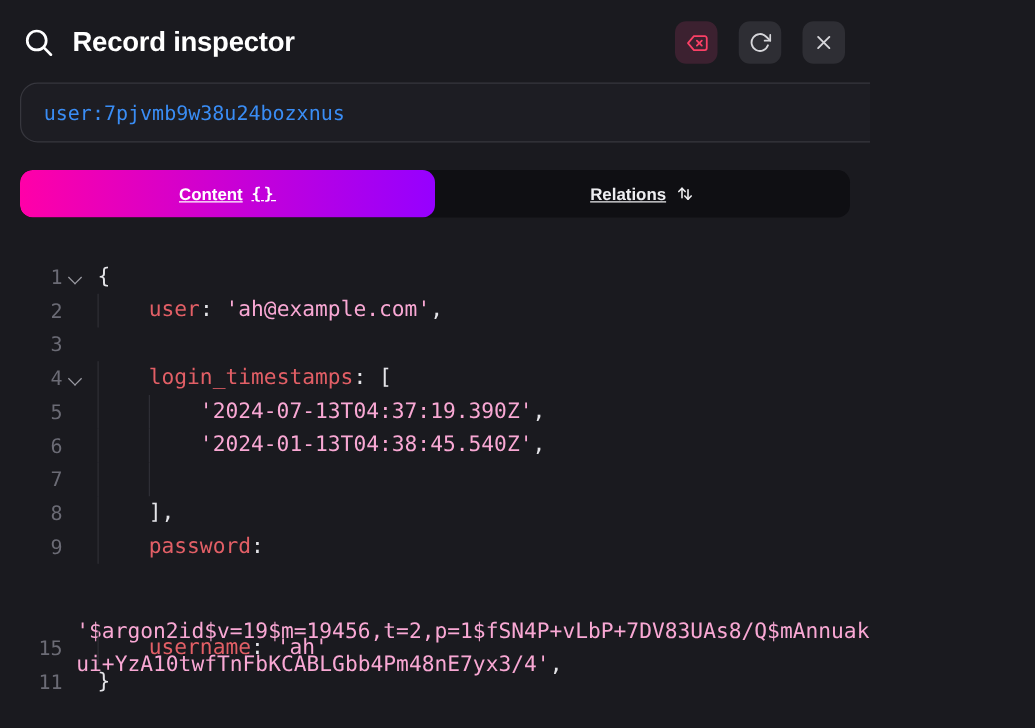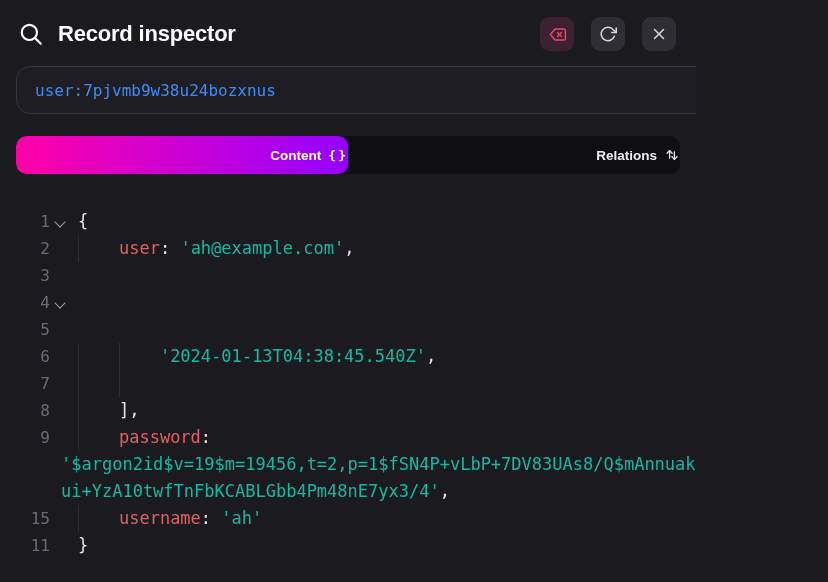--- a/index.html
+++ b/index.html
@@ -23,40 +23,40 @@
     background:#1d1d23; border:1px solid #37373e; border-radius:14px;
     color:#3a8df5; font-family:"DejaVu Sans Mono", monospace; font-size:16px;
     padding:0 18px; outline:none;
   }
   
   .tabbar {
     display:flex; margin:22px 16px 0 16px; height:38px;
     background:#0f0f13; border-radius:10px; overflow:hidden;
   }
   .tab {
-    flex:1; display:flex; align-items:center; justify-content:flex-end; gap:7px;
-    font-size:13.5px; font-weight:700; color:#ededf0; cursor:pointer; border-radius:10px;
+    flex:1; display:flex; align-items:center; justify-content:center; gap:7px;
+    font-size:13.5px; font-weight:700; color:#ededf0; cursor:pointer; border-radius:10px;text-decoration:underline;
   }
   .tab.active { background:linear-gradient(90deg,#ff00a8,#9600ff); color:#ffffff; }
   .braces { font-family:"DejaVu Sans Mono", monospace; font-weight:700; letter-spacing:2px; font-size:13px; }
   
   .editor { margin-top:34px; font-family:"DejaVu Sans Mono", monospace; font-size:17px; }
   .row { display:flex; height:27px; line-height:27px; }
   .gutter { flex:none; display:flex; width:70px; padding-left:16px; }
   .num { flex:none; width:34px; text-align:right; color:#6b6b75; font-size:16px; }
   .chev { flex:none; width:20px; position:relative; }
   .chev::after {
     content:''; position:absolute; left:6px; top:10px; width:7px; height:7px;
     border-left:1.6px solid #9b9ba3; border-bottom:1.6px solid #9b9ba3; transform:rotate(-45deg);
   }
   .code { position:relative; z-index:0; white-space:pre; padding-left:8px; color:#e4e4e8; }
-  .code.hang { margin-left:-17px; }
+  .code.hang { margin-left:-17px;margin-top:41px; }
   .guide { position:absolute; z-index:-1; top:0; bottom:0; width:1px; background:#2e2e35; }
   .tk-k { color:#e25f66; }
-  .tk-s { color:#14b8a6; }
+  .tk-s { color:#f9a8d4; }
   .tk-i { color:#3a8df5; }
   .tk-p { color:#e4e4e8; }
 </style>
 </head>
 <body>
 
 <div class="app">
 
   <div class="header">
     <svg width="26" height="26" viewBox="0 0 24 24" fill="none" stroke="#ffffff" stroke-width="2" stroke-linecap="round">
@@ -123,26 +123,28 @@
         <div class="gutter">
           <span class="num">3</span>
           <span class="chev" style="visibility: hidden;"></span>
         </div>
       </div>
       <div class="row">
         <div class="gutter">
           <span class="num">4</span>
           <span class="chev"></span>
         </div>
+        <div class="code"><span class="guide" style="left: calc(0ch + 8px);"></span><span class="tk-p">    </span><span class="tk-k">login_timestamps</span><span class="tk-p">: [</span></div>
       </div>
       <div class="row">
         <div class="gutter">
           <span class="num">5</span>
           <span class="chev" style="visibility: hidden;"></span>
         </div>
+        <div class="code"><span class="guide" style="left: calc(0ch + 8px);"></span><span class="guide" style="left: calc(4ch + 8px);"></span><span class="tk-p">        </span><span class="tk-s">'2024-07-13T04:37:19.390Z'</span><span class="tk-p">,</span></div>
       </div>
       <div class="row">
         <div class="gutter">
           <span class="num">6</span>
           <span class="chev" style="visibility: hidden;"></span>
         </div>
         <div class="code"><span class="guide" style="left: calc(0ch + 8px);"></span><span class="guide" style="left: calc(4ch + 8px);"></span><span class="tk-p">        </span><span class="tk-s">'2024-01-13T04:38:45.540Z'</span><span class="tk-p">,</span></div>
       </div>
       <div class="row">
         <div class="gutter">

